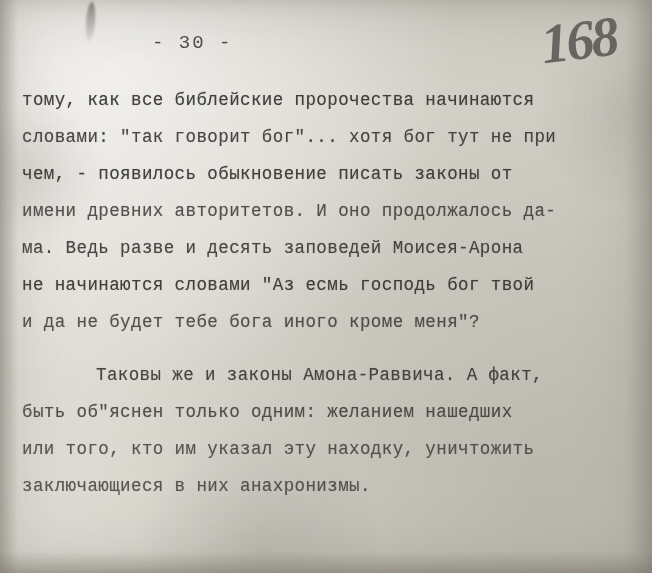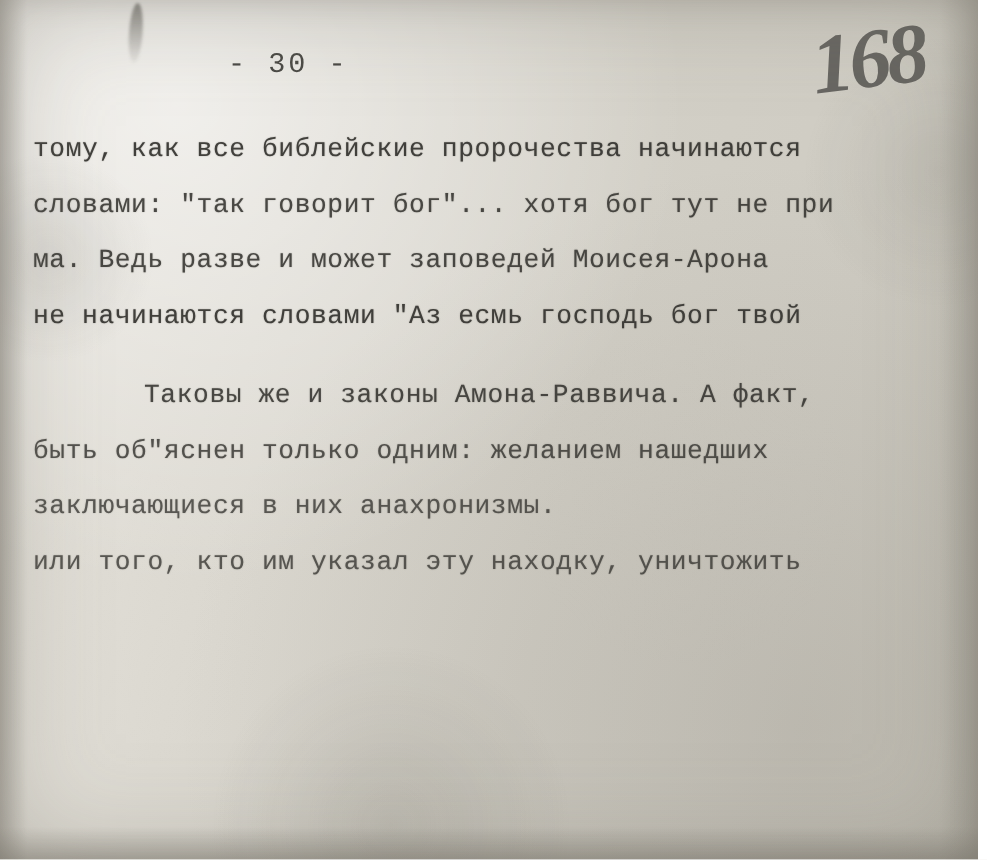--- a/index.html
+++ b/index.html
@@ -127,26 +127,29 @@
 
   <div class="smudge-top"></div>
 
   <div class="page-number">- 30 -</div>
 
   <div class="archive-number">168</div>
 
   <div class="body-text">
     <div class="line">тому, как все библейские пророчества начинаются</div>
     <div class="line fade-b">словами: "так говорит бог"... хотя бог тут не при</div>
-    <div class="line fade-b">ма. Ведь разве и может заповедей Моисея-Арона</div>
+    <div class="line">чем, - появилось обыкновение писать законы от</div>
+    <div class="line fade-a">имени древних авторитетов. И оно продолжалось да-</div>
+    <div class="line fade-b">ма. Ведь разве и десять заповедей Моисея-Арона</div>
     <div class="line">не начинаются словами "Аз есмь господь бог твой</div>
+    <div class="line fade-a">и да не будет тебе бога иного кроме меня"?</div>
     <div class="line indent fade-b">Таковы же и законы Амона-Раввича. А факт,</div>
     <div class="line fade-a">быть об"яснен только одним: желанием нашедших</div>
+    <div class="line fade-c">или того, кто им указал эту находку, уничтожить</div>
     <div class="line fade-c">заключающиеся в них анахронизмы.</div>
-    <div class="line fade-c">или того, кто им указал эту находку, уничтожить</div>
   </div>
 
   <div class="edge-left"></div>
   <div class="edge-right"></div>
   <div class="edge-bottom"></div>
   <div id="vignette"></div>
 
 </div>
 
 </body></html>

